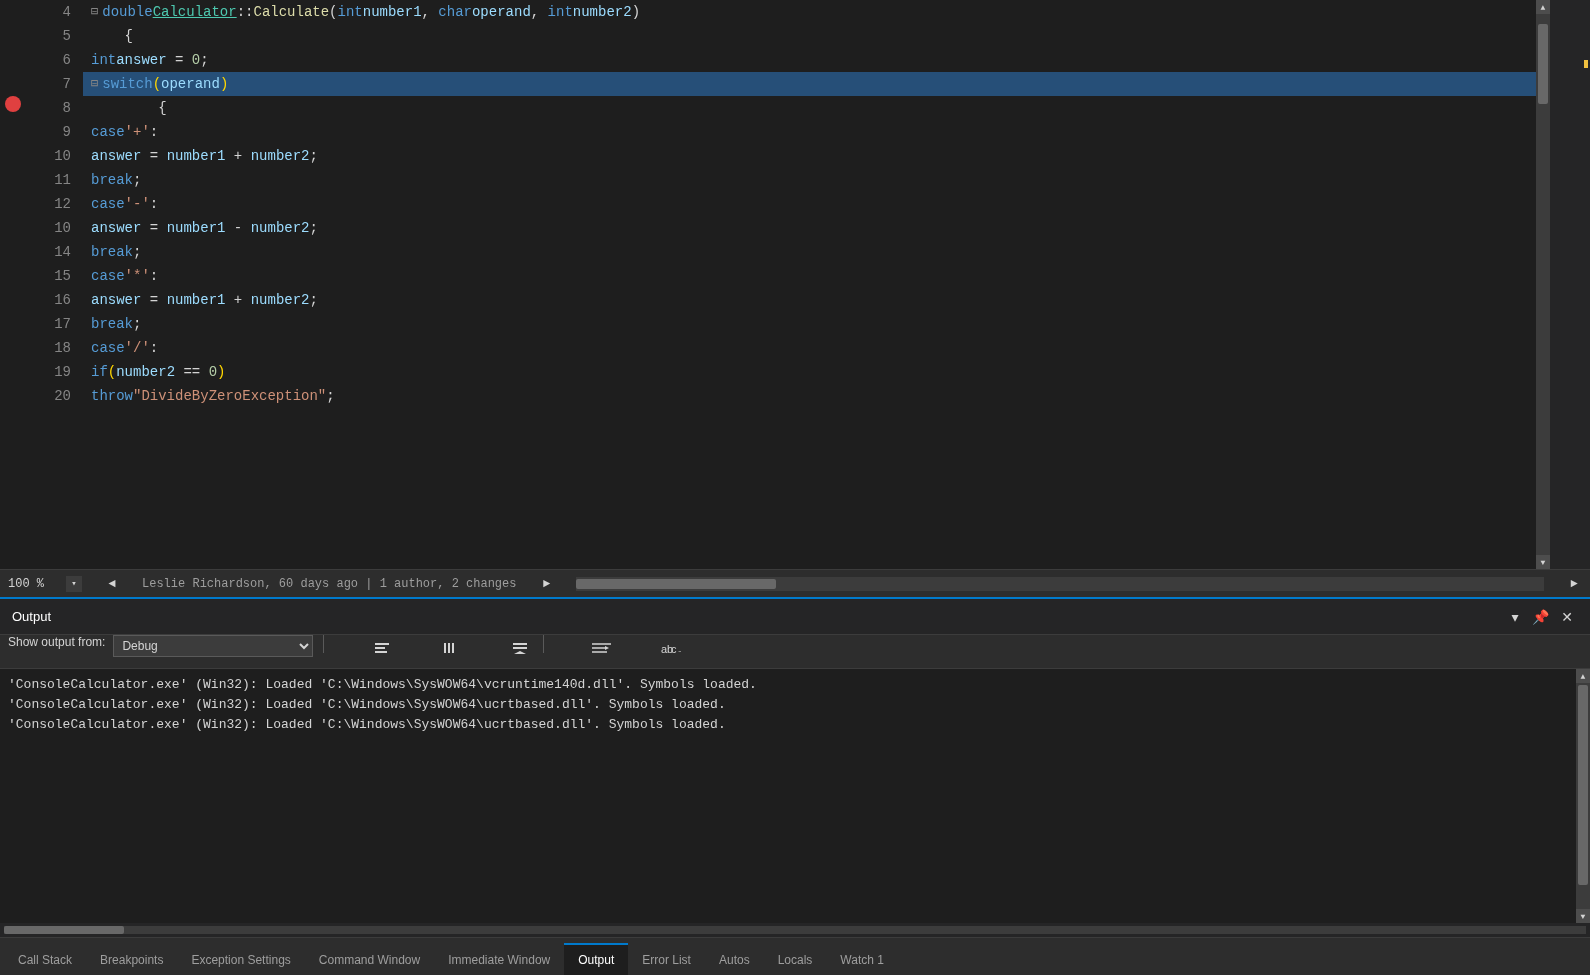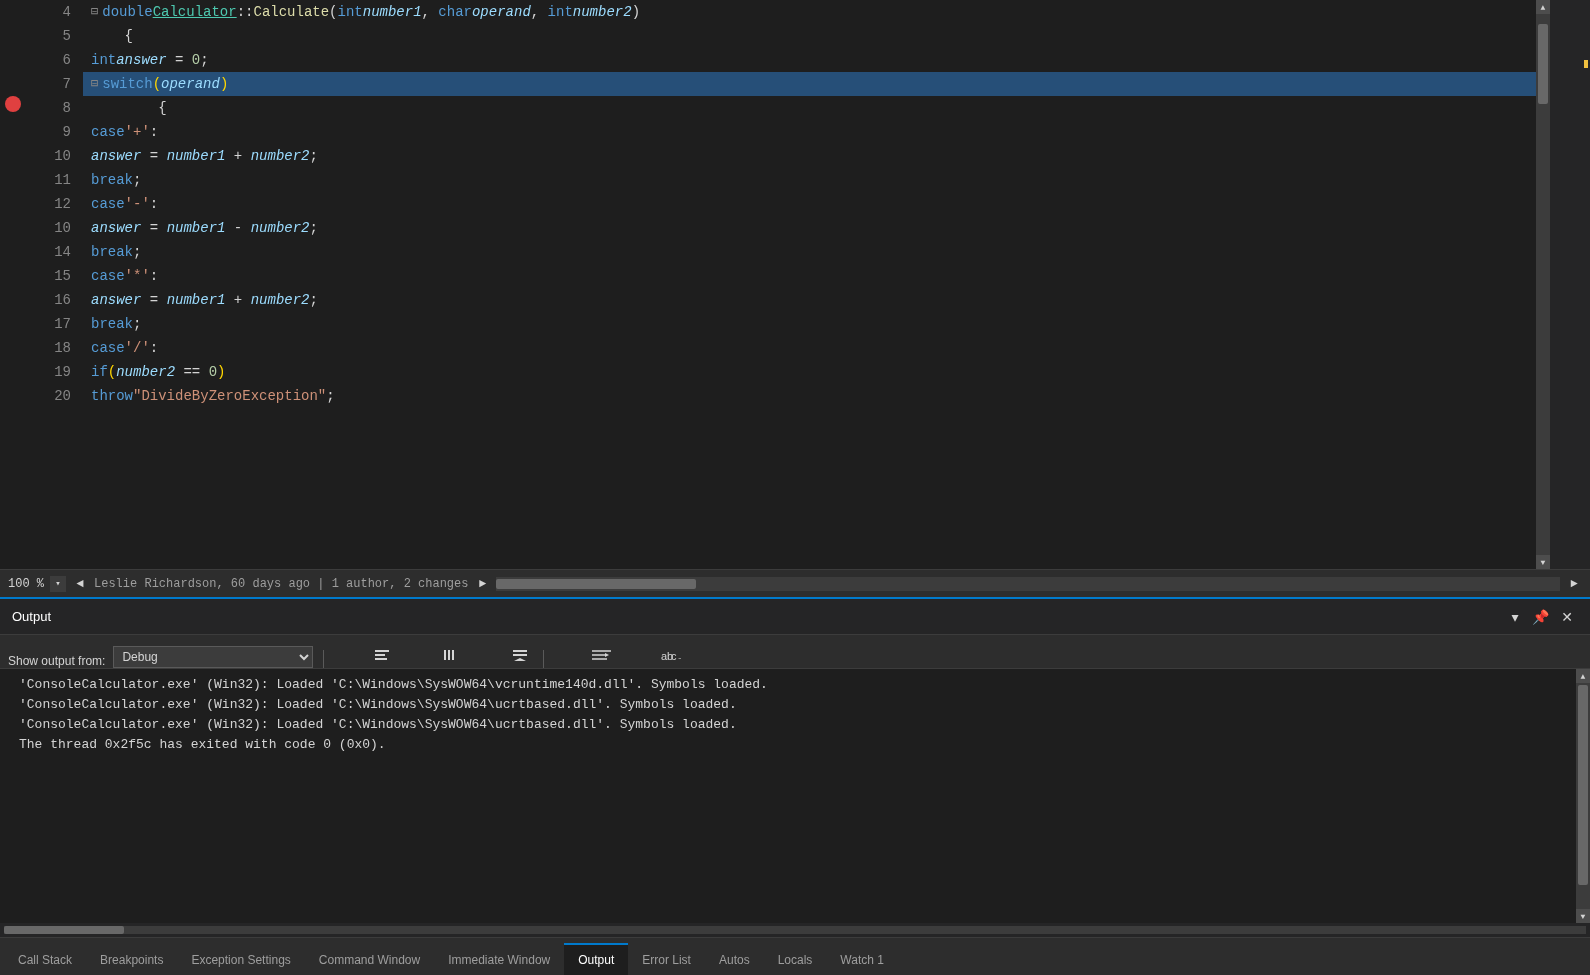--- a/index.html
+++ b/index.html
@@ -86,21 +86,21 @@
       margin-right: 4px;
     }
 
     
     .kw { color: #569cd6; }       
     .fn { color: #dcdcaa; }       
     .cls { color: #4ec9b0; text-decoration: underline; }      
     .str { color: #ce9178; }      
     .num { color: #b5cea8; }       
     .paren { color: #ffd700; }    
-    .var { color: #9cdcfe; font-style: italic; }      
+    .var { color: #9cdcfe; }      
 
     
     .scrollbar-right {
       width: 14px;
       background: #252526;
       display: flex;
       flex-direction: column;
       align-items: center;
       flex-shrink: 0;
     }
@@ -155,21 +155,21 @@
     
     .editor-status {
       height: 28px;
       background: #2d2d2d;
       border-top: 1px solid #3c3c3c;
       display: flex;
       align-items: center;
       padding: 0 8px;
       font-size: 12px;
       color: #d4d4d4;
-      gap: 6px;
+      gap: 22px;
     }
 
     .status-percent {
       color: #d4d4d4;
       font-size: 12px;
     }
 
     .status-dropdown {
       width: 16px;
       height: 16px;
@@ -260,21 +260,21 @@
       display: flex;
       align-items: center;
       justify-content: center;
     }
 
     
     .output-toolbar {
       height: 34px;
       background: #2d2d2d;
       display: flex;
-      align-items: flex-end;
+      align-items: flex-start;
       padding: 0 8px;
       gap: 8px;
       border-bottom: 1px solid #3c3c3c;
     }
 
     .output-label {
       color: #d4d4d4;
       font-size: 12px;
       font-family: 'Segoe UI', sans-serif;
     }
@@ -314,21 +314,20 @@
 
     
     .output-content {
       flex: 1;
       overflow: hidden;
       padding: 6px 8px;
       font-size: 13px;
       line-height: 20px;
       color: #d4d4d4;
       display: flex;
-      margin-left: 11px;
     }
 
     .output-text-area {
       flex: 1;
       overflow: hidden;
     }
 
     .output-line {
       height: 20px;
       white-space: pre;
@@ -544,21 +543,20 @@
       </svg>
     </button>
   </div>
 
   <div style="display:flex; flex: 1; overflow:hidden;">
     <div class="output-content">
       <div class="output-text-area" id="output-messages">
       <div class="output-line">'ConsoleCalculator.exe' (Win32): Loaded 'C:\Windows\SysWOW64\vcruntime140d.dll'. Symbols loaded.</div>
           <div class="output-line">'ConsoleCalculator.exe' (Win32): Loaded 'C:\Windows\SysWOW64\ucrtbased.dll'. Symbols loaded.</div>
           <div class="output-line">'ConsoleCalculator.exe' (Win32): Loaded 'C:\Windows\SysWOW64\ucrtbased.dll'. Symbols loaded.</div>
-          <div class="output-line">The thread 0x2f5c has exited with code 0 (0x0).</div>
         </div>
     </div>
 
     <div class="scrollbar-right">
       <div class="scroll-btn">▲</div>
       <div class="scroll-track">
         <div class="scroll-thumb" style="top:2px; height:200px;"></div>
       </div>
       <div class="scroll-btn">▼</div>
     </div>

